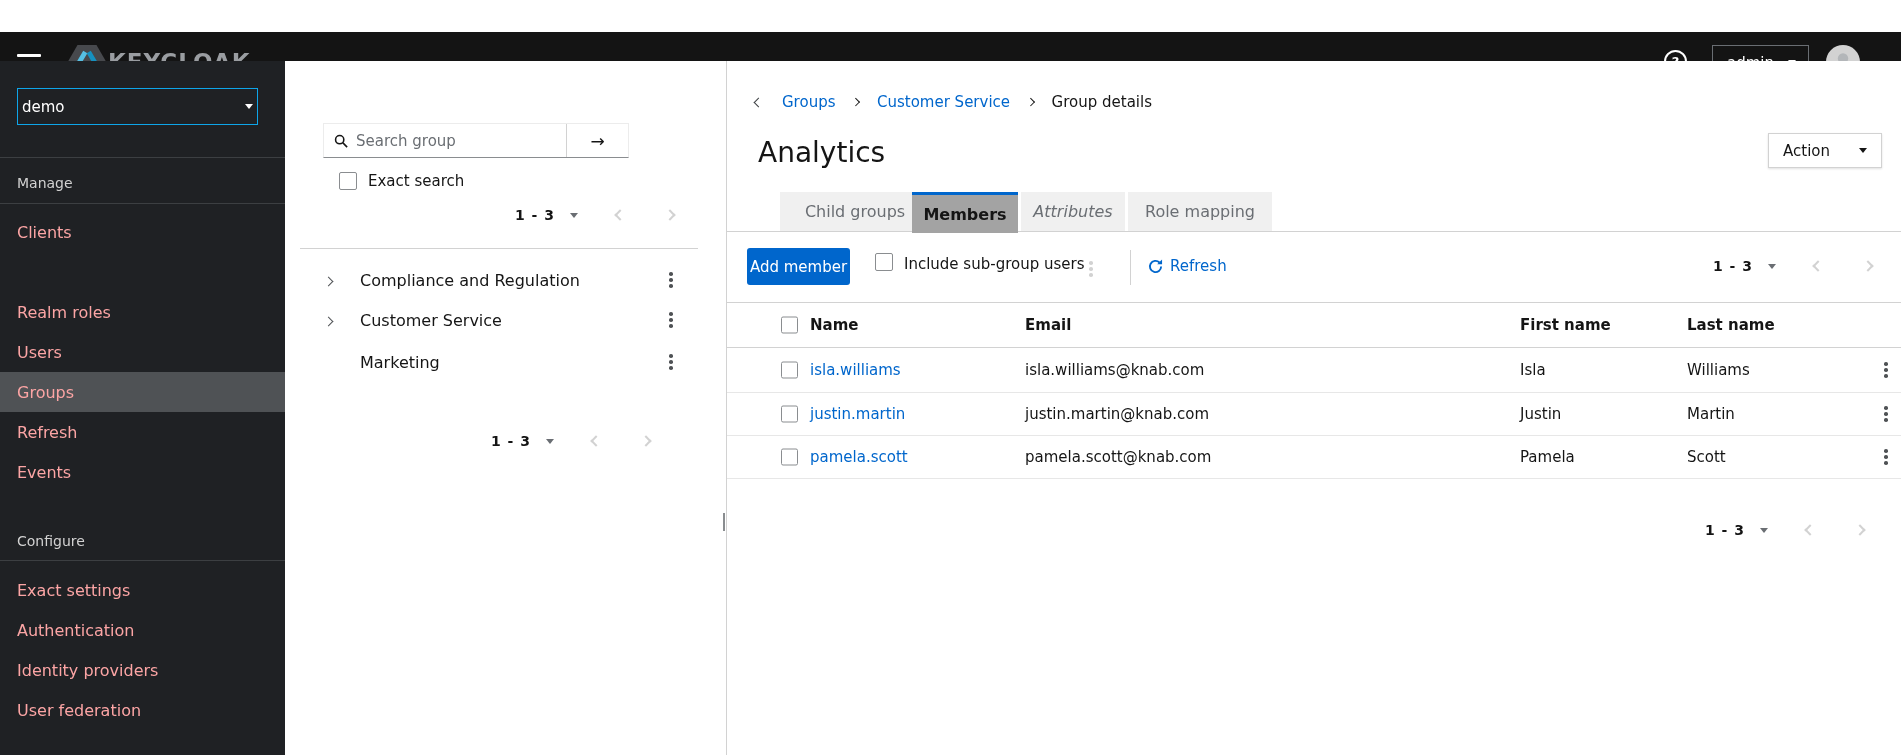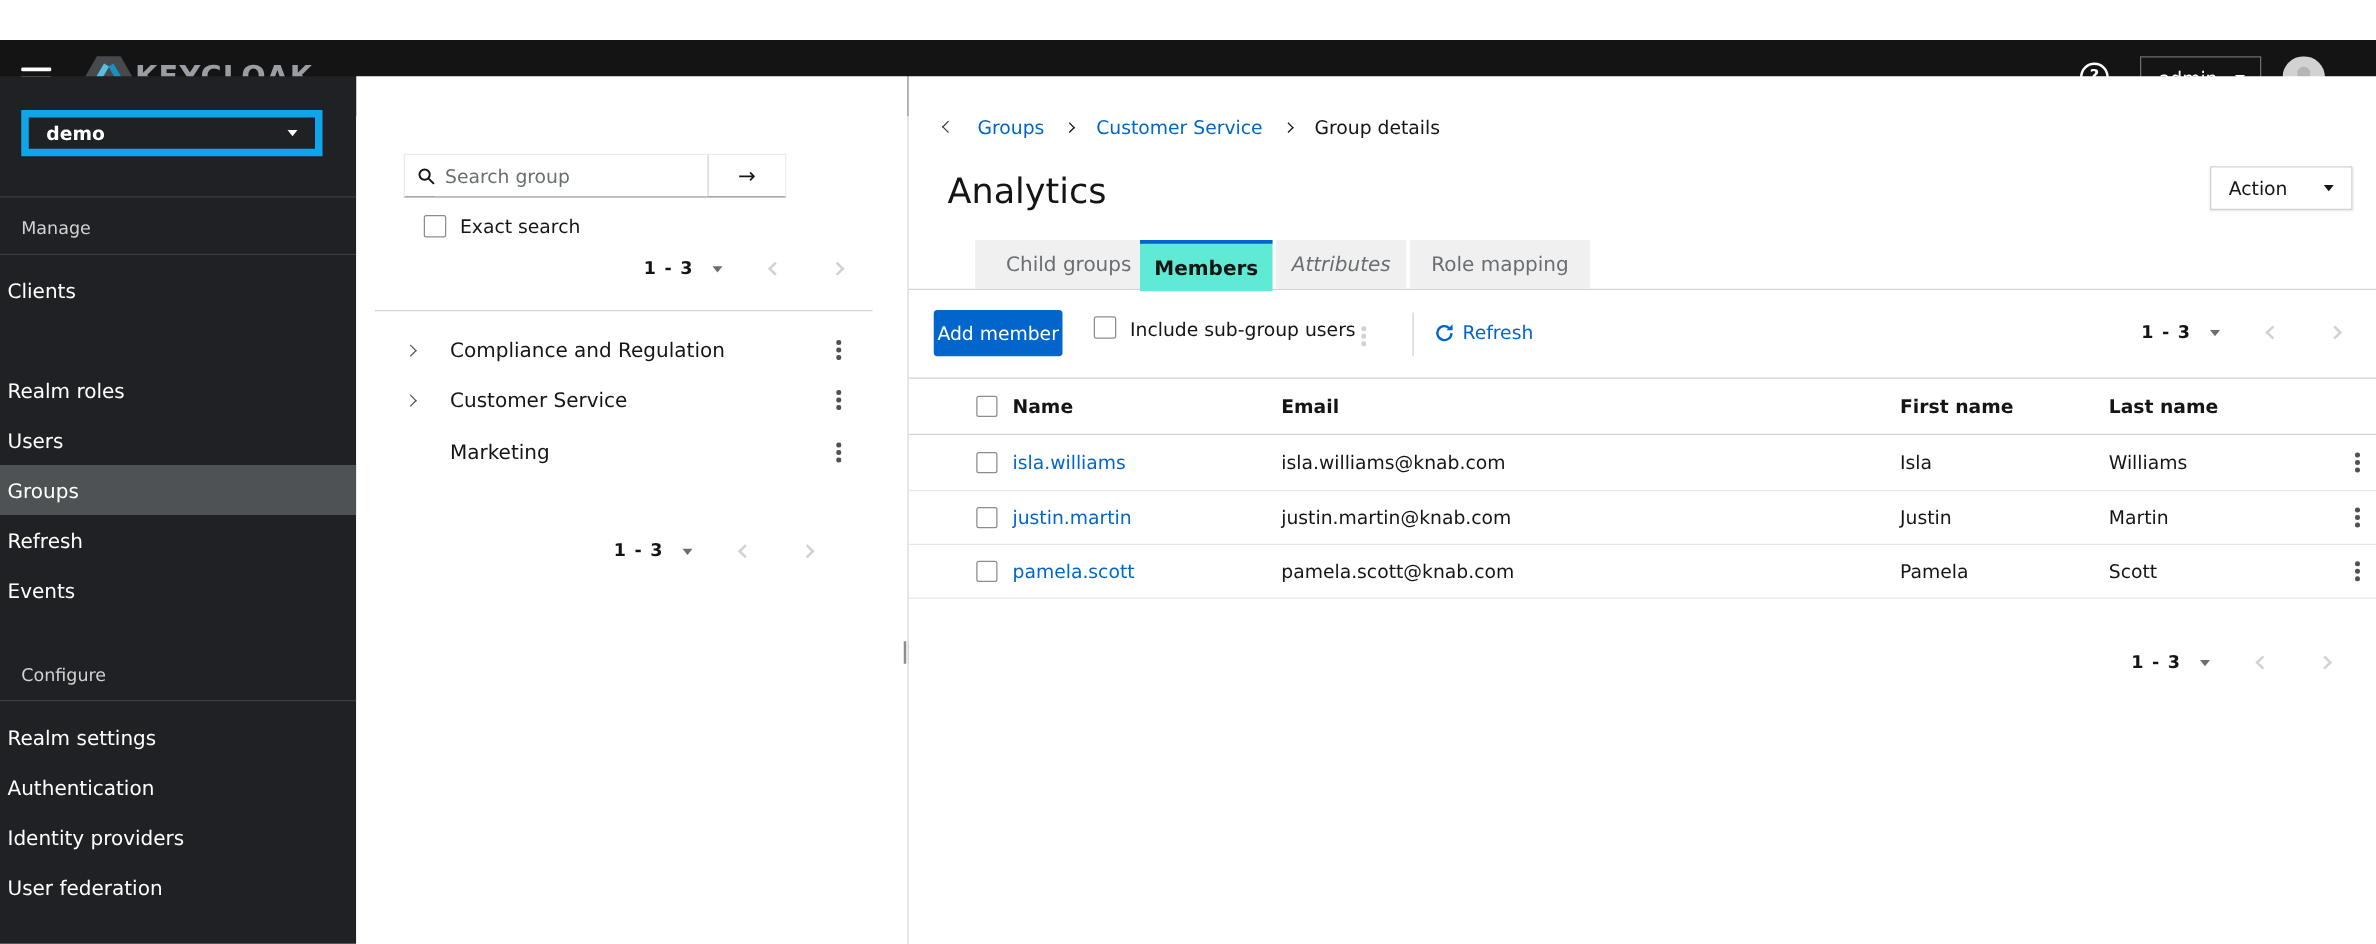--- a/index.html
+++ b/index.html
@@ -30,26 +30,26 @@
   .chev.left  { transform:rotate(-135deg); }
   .chev.light { border-color:#d2d2d2; }
   .chev.sm { width:5.5px; height:5.5px; border-width:1.6px 1.6px 0 0; }
   .kebab { display:inline-flex; flex-direction:column; gap:2.6px; align-items:center; padding:4px; color:#4f5255; }
   .kebab i { width:3.6px; height:3.6px; border-radius:50%; background:currentColor; display:block; }
   .kebab.light { color:#d2d2d2; }
   .cb { width:17px; height:17px; border:1px solid #8a8d90; border-radius:2px; background:#fff; display:inline-block; }
 
   
   .sidebar { position:absolute; left:0; top:61px; width:285px; height:694px; background:#1f2124; }
-  .realm-select { position:absolute; left:17px; top:27px; width:241px; height:37px; border:6px solid #0ea5e9;
-    display:flex; align-items:center; justify-content:space-between; padding:0 14px; color:#fff; font-size:15px;font-weight:bold; }
+  .realm-select { position:absolute; left:17px; top:27px; width:241px; height:37px; border:1px solid #0ea5e9;
+    display:flex; align-items:center; justify-content:space-between; padding:0 4px; color:#fff; font-size:15px; }
   .side-divider { position:absolute; left:0; right:0; height:1px; background:#3c3f42; }
   .nav-header { position:absolute; left:17px; color:#d2d2d2; font-size:14px; }
   .nav-item { position:absolute; left:0; width:285px; height:40px; display:flex; align-items:center;
-    padding-left:6px; color:#ffffff; font-size:16px; cursor:pointer; }
+    padding-left:17px; color:#fca5a5; font-size:16px; cursor:pointer; }
   .nav-item.active { background:#4f5255; }
 
   
   .groups-panel { position:absolute; left:285px; top:61px; width:441px; height:694px; background:#fff; }
   .panel-divider { position:absolute; left:726px; top:61px; width:1px; height:694px; background:#d2d2d2; }
   .drag-handle { position:absolute; left:723px; top:513px; width:6px; height:18px; border-left:2px solid #8a8d90;
     border-right:2px solid #8a8d90; background:transparent; cursor:col-resize; }
   .search-wrap { position:absolute; left:38px; top:62px; width:306px; height:35px; border:1px solid #ececec;
     border-bottom-color:#8a8d90; display:flex; align-items:center; background:#fff; }
   .search-wrap svg { margin-left:10px; flex:0 0 auto; }
@@ -75,21 +75,21 @@
   .breadcrumb { position:absolute; left:26px; top:31px; display:flex; align-items:center; gap:18px; font-size:15px; }
   .breadcrumb a { color:#0066cc; text-decoration:none; cursor:pointer; }
   .crumb-current { color:#151515; }
   .page-title { position:absolute; left:31px; top:75px; font-size:28px; font-weight:400; color:#151515; }
   .action-btn { position:absolute; left:1041px; top:72px; width:114px; height:35px; background:#fff;
     border:1px solid #d2d2d2; box-shadow:0 1px 2px rgba(0,0,0,.12); display:flex; align-items:center;
     justify-content:space-between; padding:0 14px; font-size:15px; color:#151515; }
   .tabs { position:absolute; left:0; top:131px; width:1174px; height:40px; border-bottom:1px solid #d2d2d2; }
   .tab { position:absolute; top:0; height:39px; background:#f0f0f0; color:#6a6e73; font-size:16px;
     display:flex; align-items:center; justify-content:center; cursor:pointer; }
-  .tab.active { height:41px; background:#5eead4; color:#151515; font-weight:600; border-top:3px solid #0066cc; z-index:2; }
+  .tab.active { height:41px; background:#a3a3a3; color:#151515; font-weight:600; border-top:3px solid #0066cc; z-index:2; }
   .add-member-btn { position:absolute; left:20px; top:187px; width:103px; height:37px; background:#0066cc;
     color:#fff; font-size:15px; border-radius:3px; }
   .include-cb { position:absolute; left:148px; top:192px; }
   .include-label { position:absolute; left:177px; top:194px; font-size:15px; }
   .toolbar-kebab { position:absolute; left:358px; top:196px; }
   .toolbar-vline { position:absolute; left:403px; top:189px; width:1px; height:35px; background:#d2d2d2; }
   .refresh-btn { position:absolute; left:421px; top:196px; display:flex; align-items:center; gap:7px;
     color:#0066cc; font-size:15px; }
   .toolbar-border { position:absolute; left:0; top:241px; width:1174px; height:1px; background:#d2d2d2; }
 
@@ -152,21 +152,21 @@
   <div class="nav-item" style="top:151px">Clients</div>
   <div class="nav-item" style="top:231px">Realm roles</div>
   <div class="nav-item" style="top:271px">Users</div>
   <div class="nav-item active" style="top:311px">Groups</div>
   <div class="nav-item" style="top:351px">Refresh</div>
   <div class="nav-item" style="top:391px">Events</div>
 
   <div class="nav-header" style="top:472px">Configure</div>
   <div class="side-divider" style="top:499px"></div>
 
-  <div class="nav-item" style="top:509px">Realm settings</div>
+  <div class="nav-item" style="top:509px">Exact settings</div>
   <div class="nav-item" style="top:549px">Authentication</div>
   <div class="nav-item" style="top:589px">Identity providers</div>
   <div class="nav-item" style="top:629px">User federation</div>
 </nav>
 
 <section class="groups-panel">
   <div class="search-wrap">
     <svg width="14" height="14" viewBox="0 0 16 16">
       <circle cx="6.5" cy="6.5" r="4.7" fill="none" stroke="#151515" stroke-width="1.8"></circle>
       <line x1="10.2" y1="10.2" x2="15" y2="15" stroke="#151515" stroke-width="1.8"></line>

